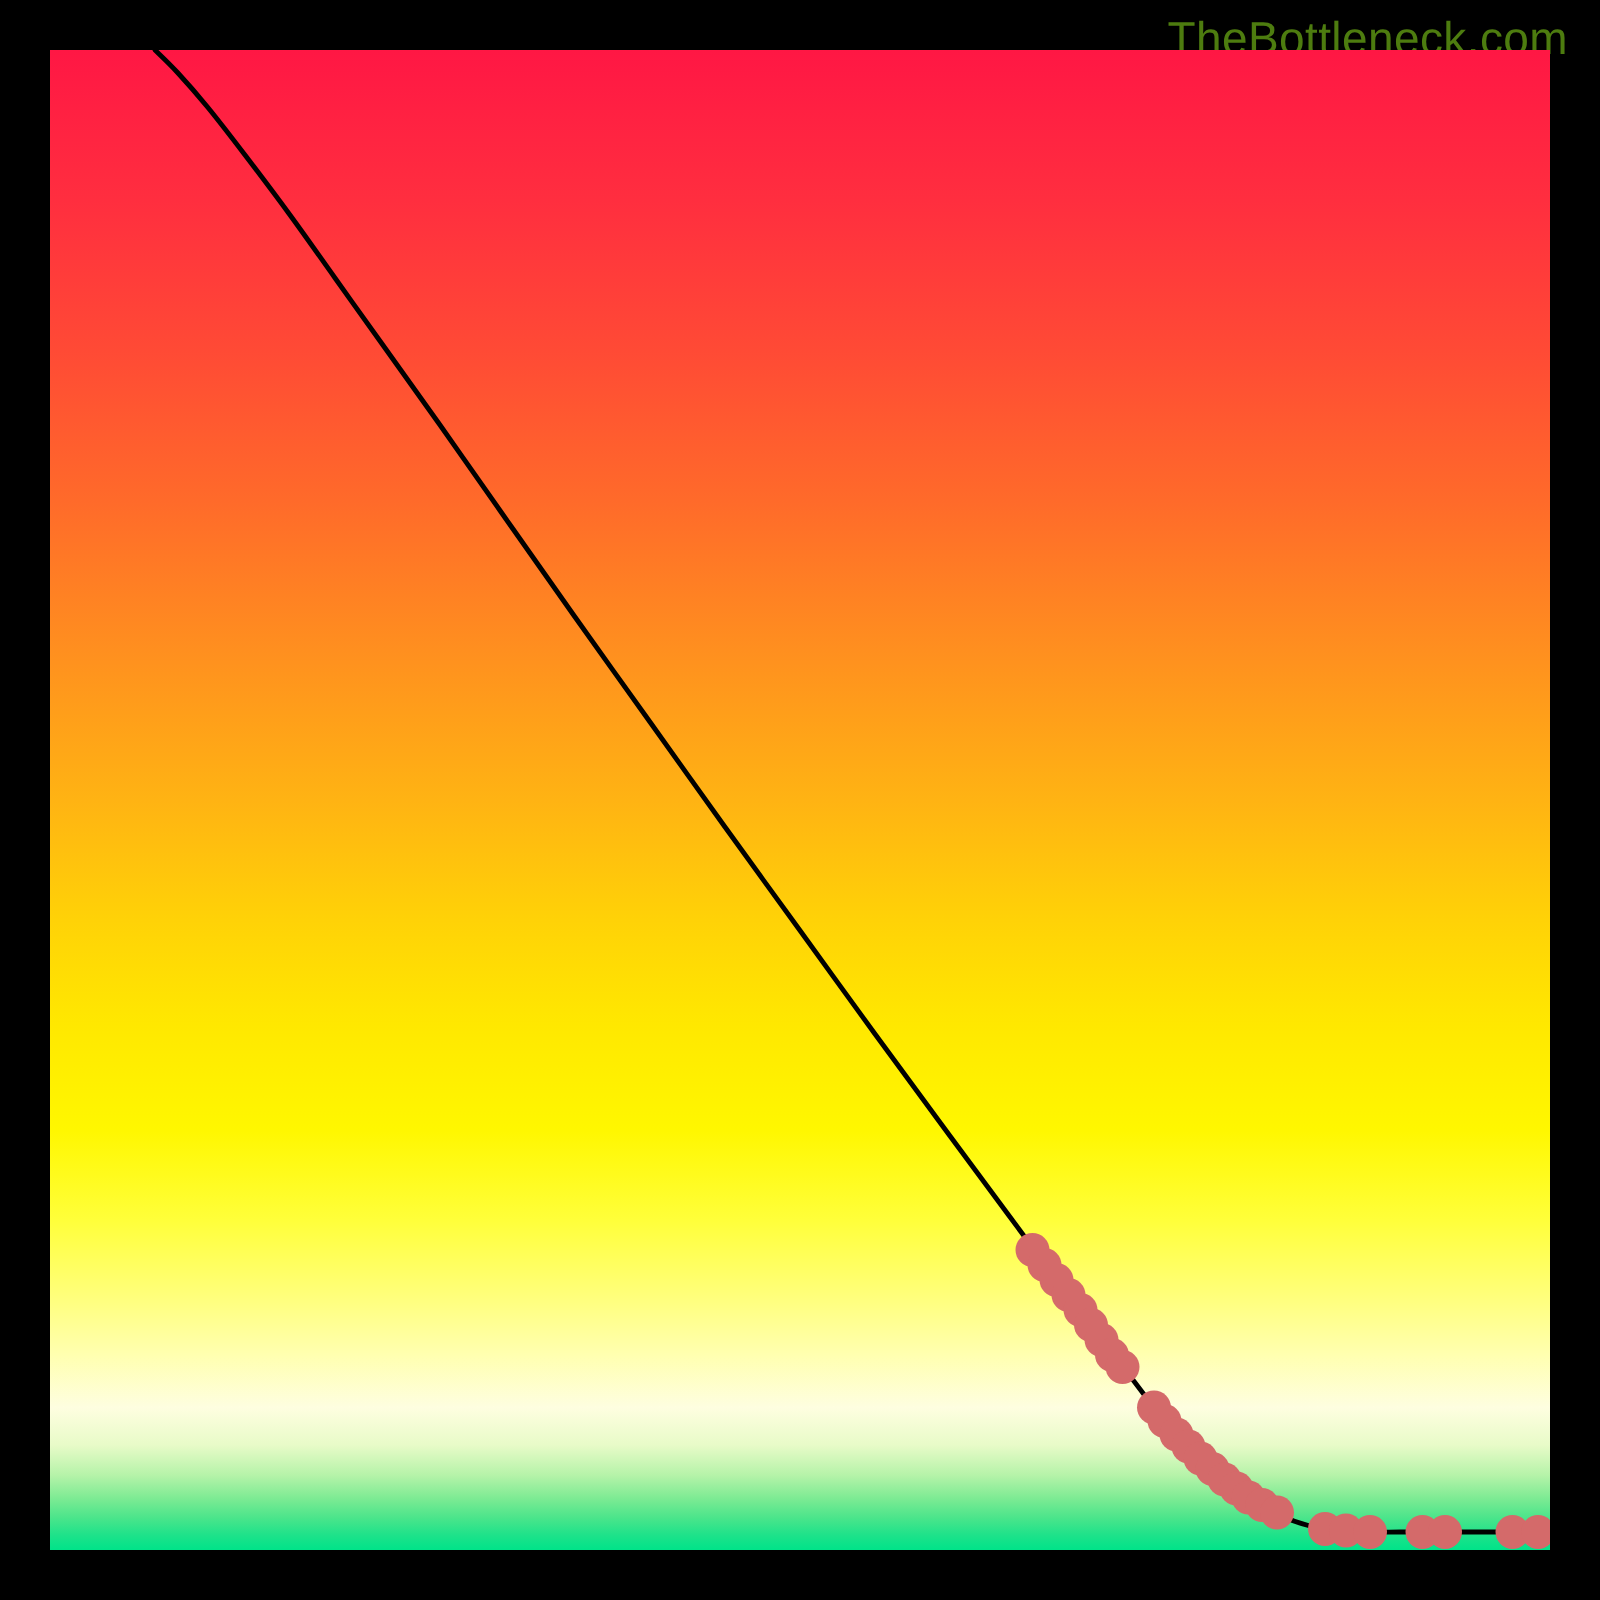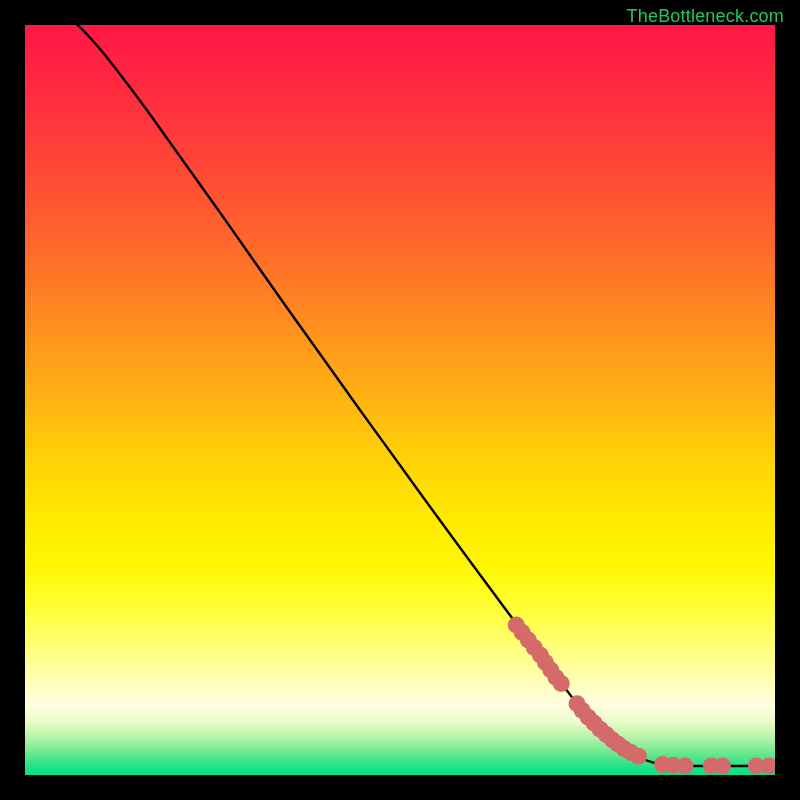--- a/index.html
+++ b/index.html
@@ -21,23 +21,23 @@
     position: absolute;
     left: 25px;
     top: 25px;
     width: 750px;
     height: 750px;
   }
   .watermark {
     position: absolute;
     top: 6px;
     right: 16px;
-    font-size: 18px;
+    font-size: 23px;
     font-weight: 500;
-    color: #22c55e;
+    color: #4d7c0f;
     letter-spacing: 0.2px;
   }
 </style>
 </head>
 <body>
 
 <div class="frame">
 
   <div class="watermark">TheBottleneck.com</div>
 

